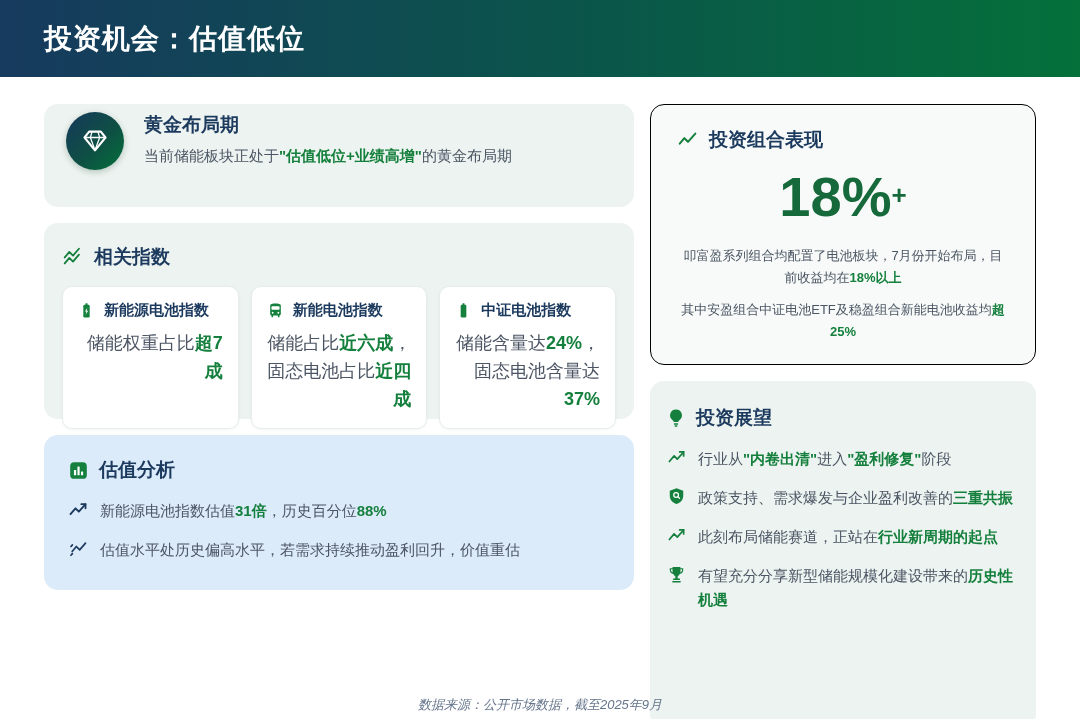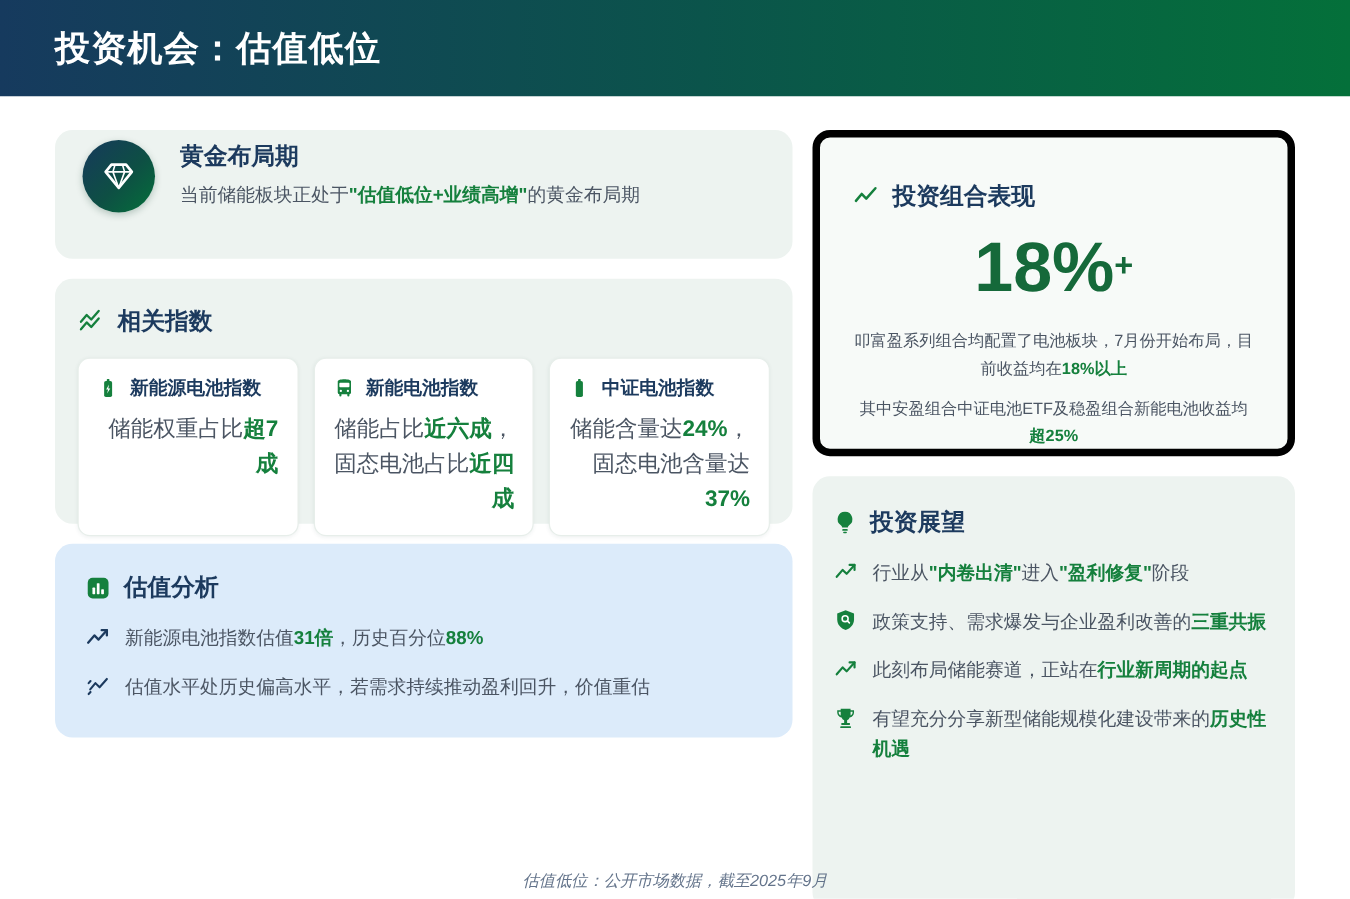--- a/index.html
+++ b/index.html
@@ -61,21 +61,21 @@
   .index-title{display:flex;align-items:center;gap:9px;margin-bottom:10px;}
   .index-title span.t{color:var(--navy);font-size:15px;font-weight:700;}
   .index-desc{color:var(--gray);font-size:18px;line-height:1.55;}
   
   .card-valuation{background:var(--blue);height:155px;padding:22px 24px;}
   .bullet{display:flex;gap:12px;align-items:flex-start;margin-bottom:16px;}
   .bullet:last-child{margin-bottom:0;}
   .bullet .ic{flex:0 0 20px;margin-top:1px;}
   .bullet .tx{color:var(--gray);font-size:15px;line-height:1.55;flex:1;}
   
-  .card-perf{background:var(--card-light);border:6px solid #000000;height:261px;padding:34px 26px;}
+  .card-perf{background:var(--card-light);border:1px solid #000000;height:261px;padding:22px 26px;}
   .big-num{
     text-align:center;color:var(--deep-green);
     font-size:56px;font-weight:700;line-height:1;margin:10px 0 20px 0;
   }
   .big-num .plus{font-size:26px;font-weight:700;vertical-align:12px;}
   .perf-p{color:var(--gray);font-size:13px;line-height:1.7;text-align:center;margin-bottom:10px;}
   
   .card-outlook{background:var(--mint);height:347px;padding:24px 16px;}
   .card-outlook .bullet{margin-bottom:15px;}
   .card-outlook .tx{line-height:1.6;}
@@ -272,13 +272,13 @@
             <rect x="6.5" y="20.2" width="11" height="1.8" rx="0.9"></rect>
           </svg>
         </span>
         <div class="tx"><span>有望充分分享新型储能规模化建设带来的</span><span class="em">历史性机遇</span></div>
       </div>
     </div>
 
   </div>
 </div>
 
-<div class="footer">估值低位：公开市场数据，截至2025年9月</div>
+<div class="footer">数据来源：公开市场数据，截至2025年9月</div>
 
 </body></html>

